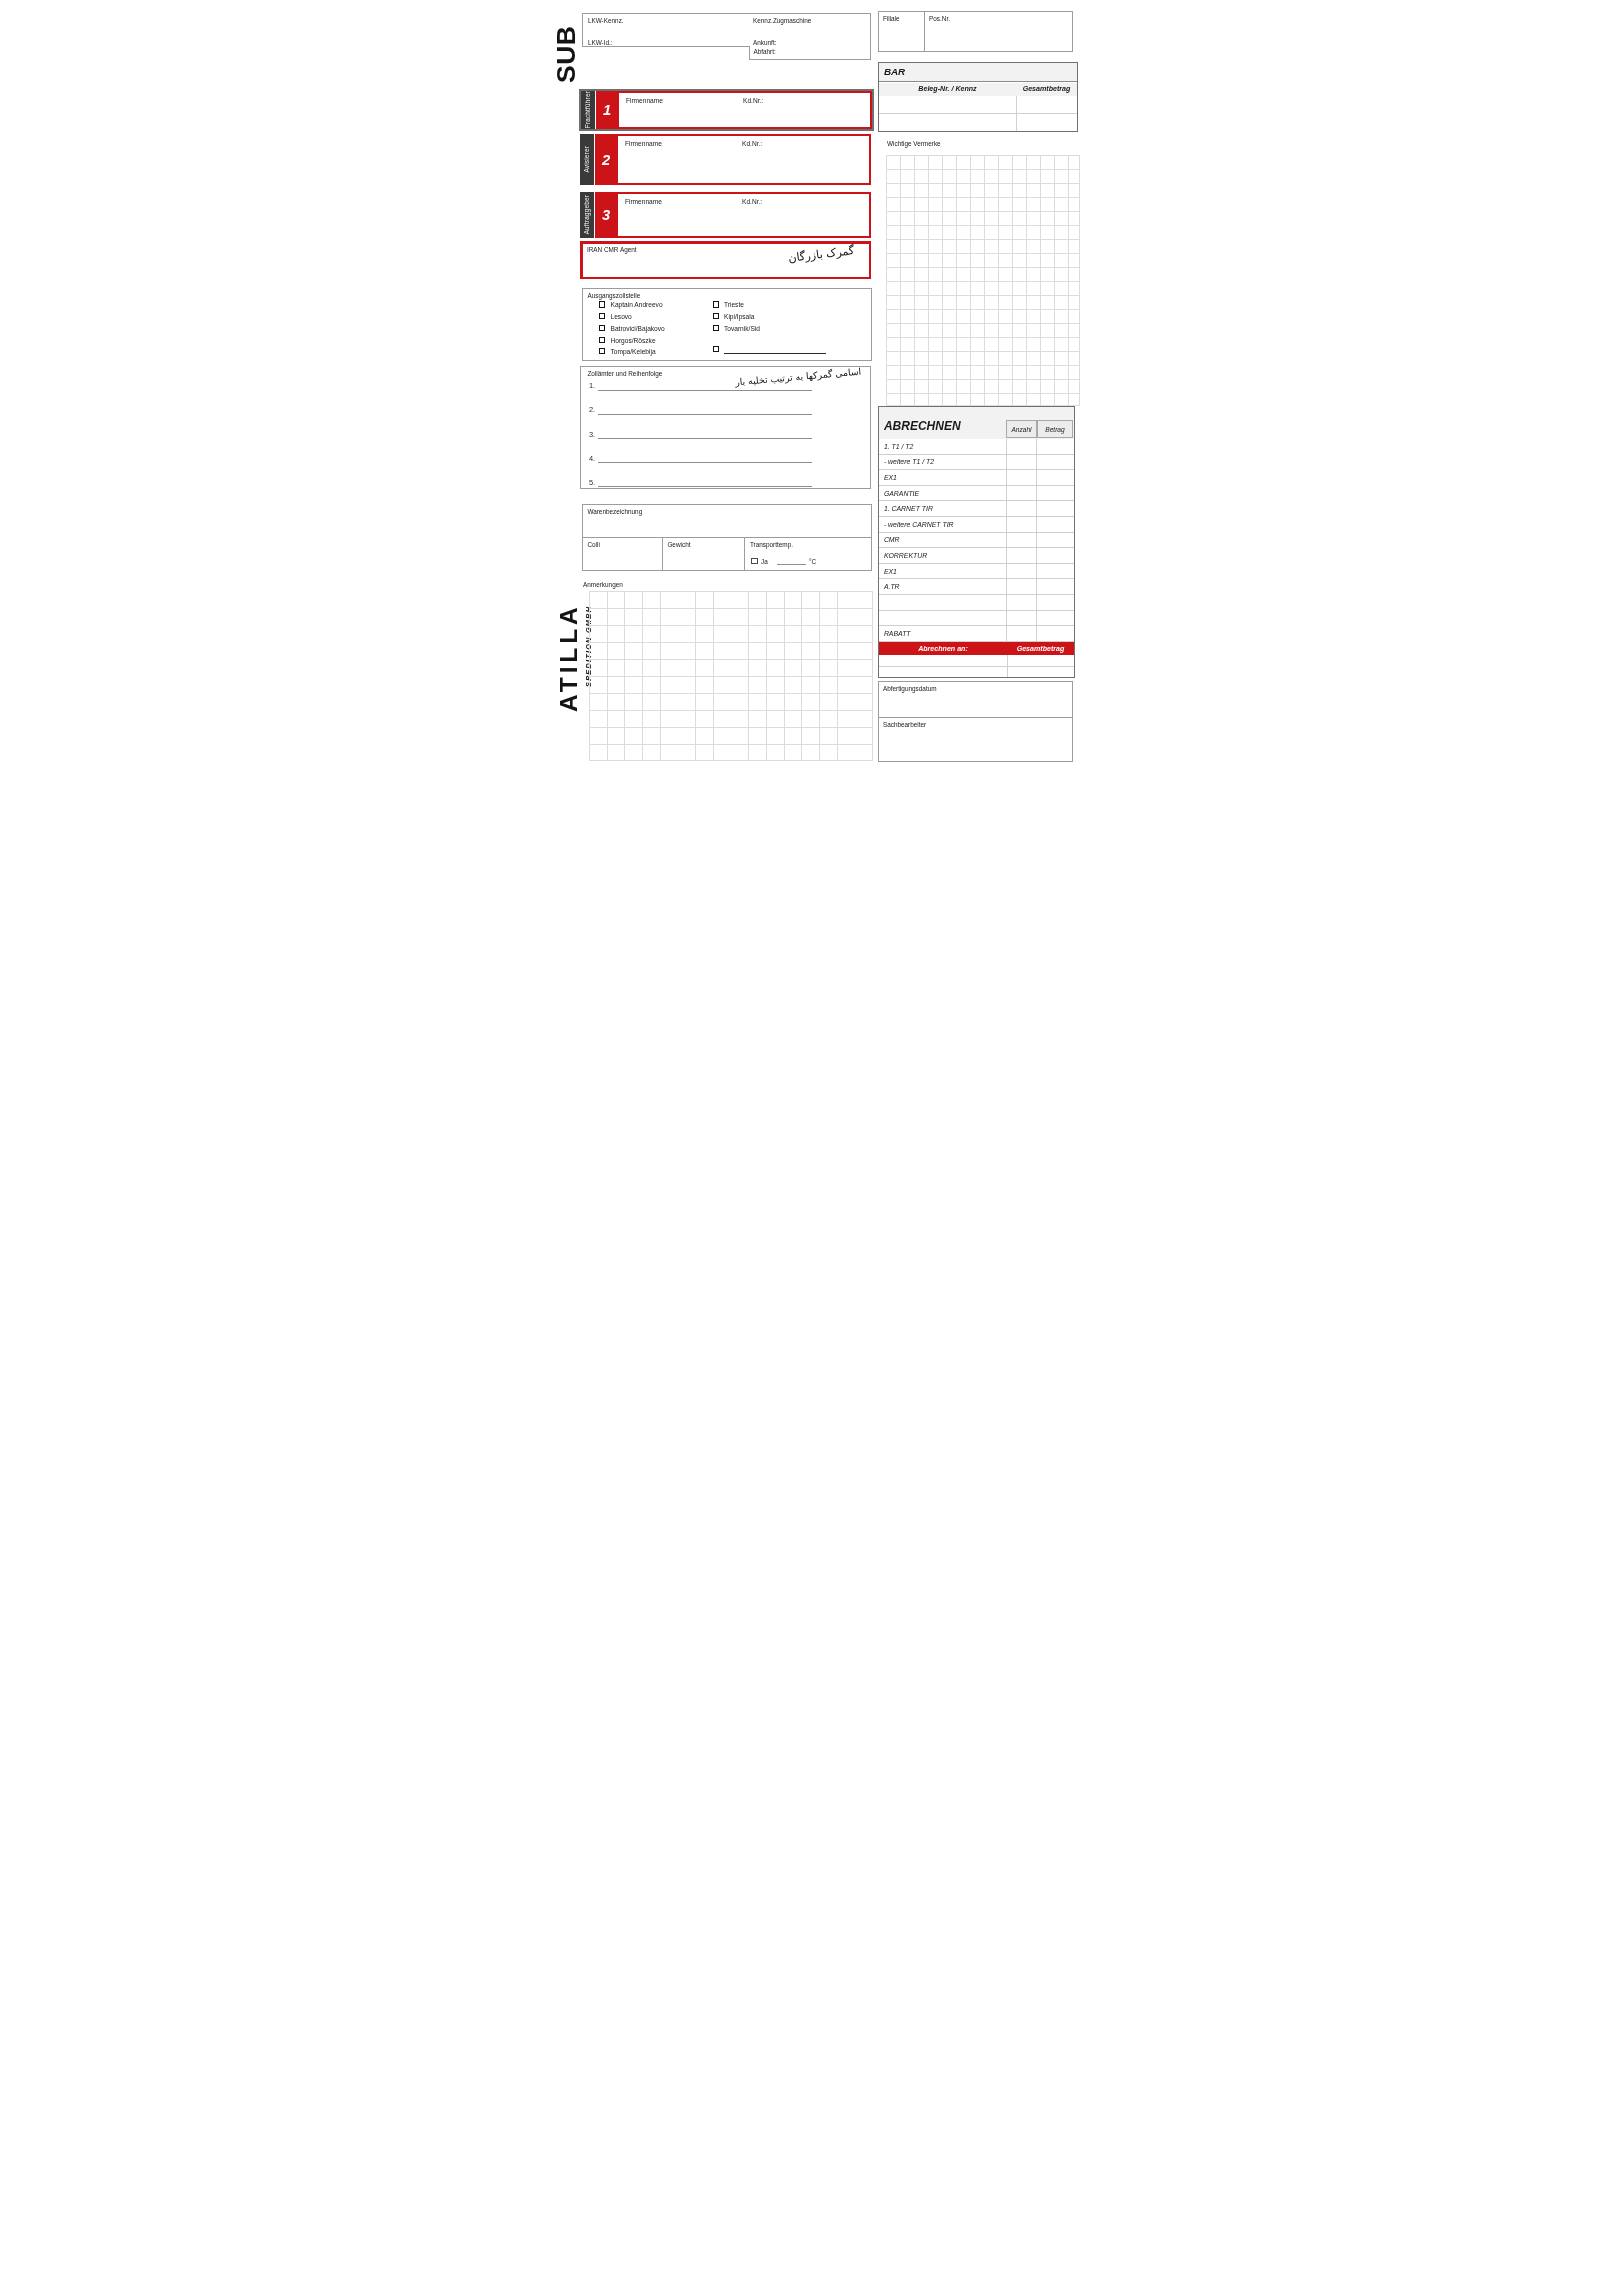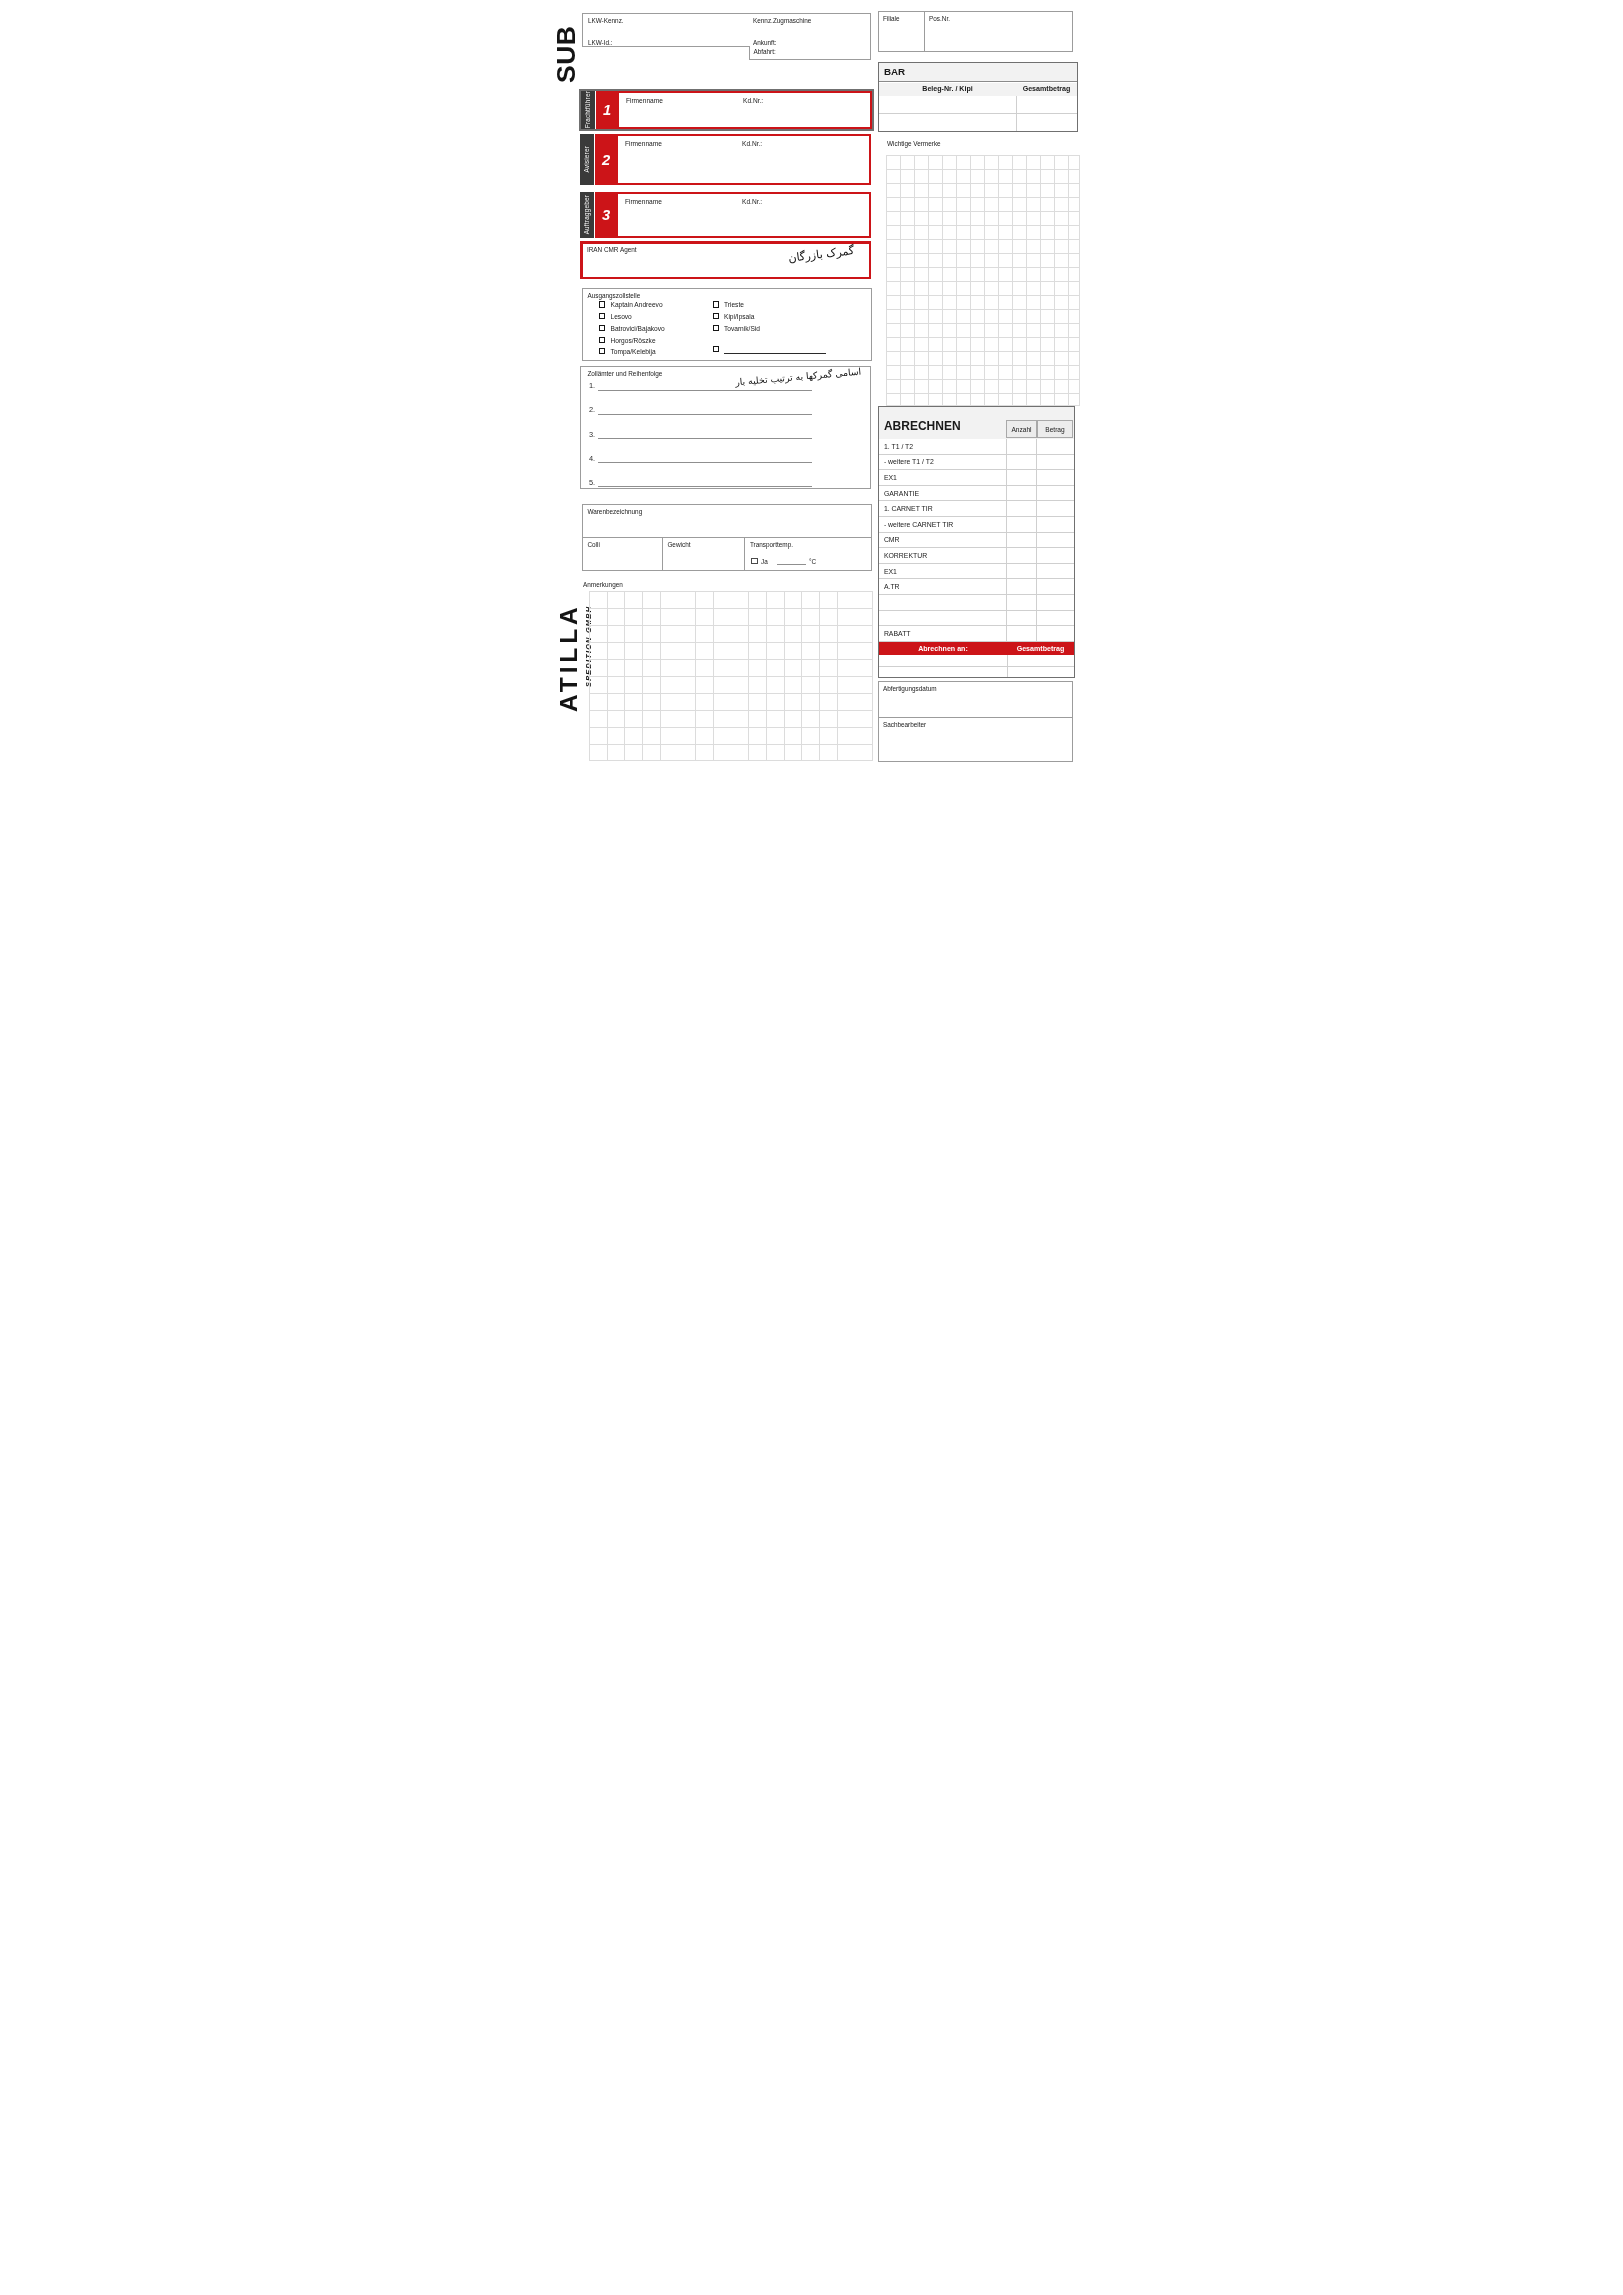--- a/index.html
+++ b/index.html
@@ -1,21 +1,21 @@
 <!DOCTYPE html>
 <html style="font-size:7.9px"><head>
 <meta charset="utf-8">
 <style>
   html,body{margin:0;padding:0;background:#fff;}
   body{font-family:"Liberation Sans",sans-serif;color:#1a1a1a;}
   #page{position:relative;width:541px;height:765px;margin:0 auto;background:#fff;overflow:hidden;}
   .abs{position:absolute;}
   .lbl{font-size:6.4px;line-height:1.1;white-space:nowrap;}
   .box-l{border:1px solid #9c9c9c;background:#fff;box-sizing:border-box;}
-  .box-d{border:1.5px solid #707070;background:#fff;box-sizing:border-box;}
+  .box-d{border:1.5px solid #707070;background:#fff;box-sizing:border-box;font-style:italic;}
   .vtext{writing-mode:vertical-rl;transform:rotate(180deg);white-space:nowrap;}
   .party{background:#cc1418;box-sizing:border-box;}
   .party .tab{position:absolute;left:0;top:0;bottom:0;width:14.7px;background:#3a3a3a;border-right:1px solid #fff;display:flex;align-items:center;justify-content:center;box-sizing:border-box;}
   .party .tab span{color:#fff;font-size:6.4px;letter-spacing:0.2px;}
   .party .num{position:absolute;left:14.7px;top:0;bottom:0;width:22.6px;display:flex;align-items:center;justify-content:center;color:#fff;font-weight:bold;font-style:italic;font-size:14.7px;}
   .party .content{position:absolute;left:38px;top:2px;right:2px;bottom:2px;background:#fff;}
   .party .content .fn{position:absolute;left:6.9px;top:3.9px;font-size:6.6px;}
   .party .content .kd{position:absolute;left:124px;top:3.9px;font-size:6.6px;}
   .cb{width:6.4px;height:6.4px;border:0.8px solid #161616;background:#fff;box-sizing:border-box;display:inline-block;}
   .zline{position:absolute;left:16.7px;width:214px;border-bottom:1px solid #8f8f8f;}
@@ -75,21 +75,21 @@
     <div class="abs" style="left:45px;top:0;bottom:0;border-left:1px solid #9c9c9c;"></div>
     <span class="abs lbl" style="left:3.9px;top:2.9px;">Filiale</span>
     <span class="abs lbl" style="left:50px;top:2.9px;">Pos.Nr.</span>
   </div>
 
   <div id="bar-box" class="abs box-d" style="left:337px;top:62px;width:200px;height:70px;">
     <div id="bar-title">
       <span>BAR</span>
     </div>
     <div id="bar-head">
-      <div class="h1">Beleg-Nr. / Kipi</div>
+      <div class="h1">Beleg-Nr. / Kennz</div>
       <div class="h2">Gesamtbetrag</div>
     </div>
     <div class="abs" style="left:0;right:0;top:33px;height:16.7px;background:#fff;"></div>
     <div class="abs" style="left:0;right:0;top:50px;bottom:0;background:#fff;border-top:0.7px solid #cfcfcf;"></div>
     <div class="abs" style="left:137px;top:33px;bottom:0;border-left:0.7px solid #cfcfcf;"></div>
   </div>
 
   <div class="abs" style="left:38px;top:89px;width:295px;height:42px;border:2px solid #707070;box-sizing:border-box;">
     <div class="party" style="position:absolute;inset:0;">
       <div class="tab">

